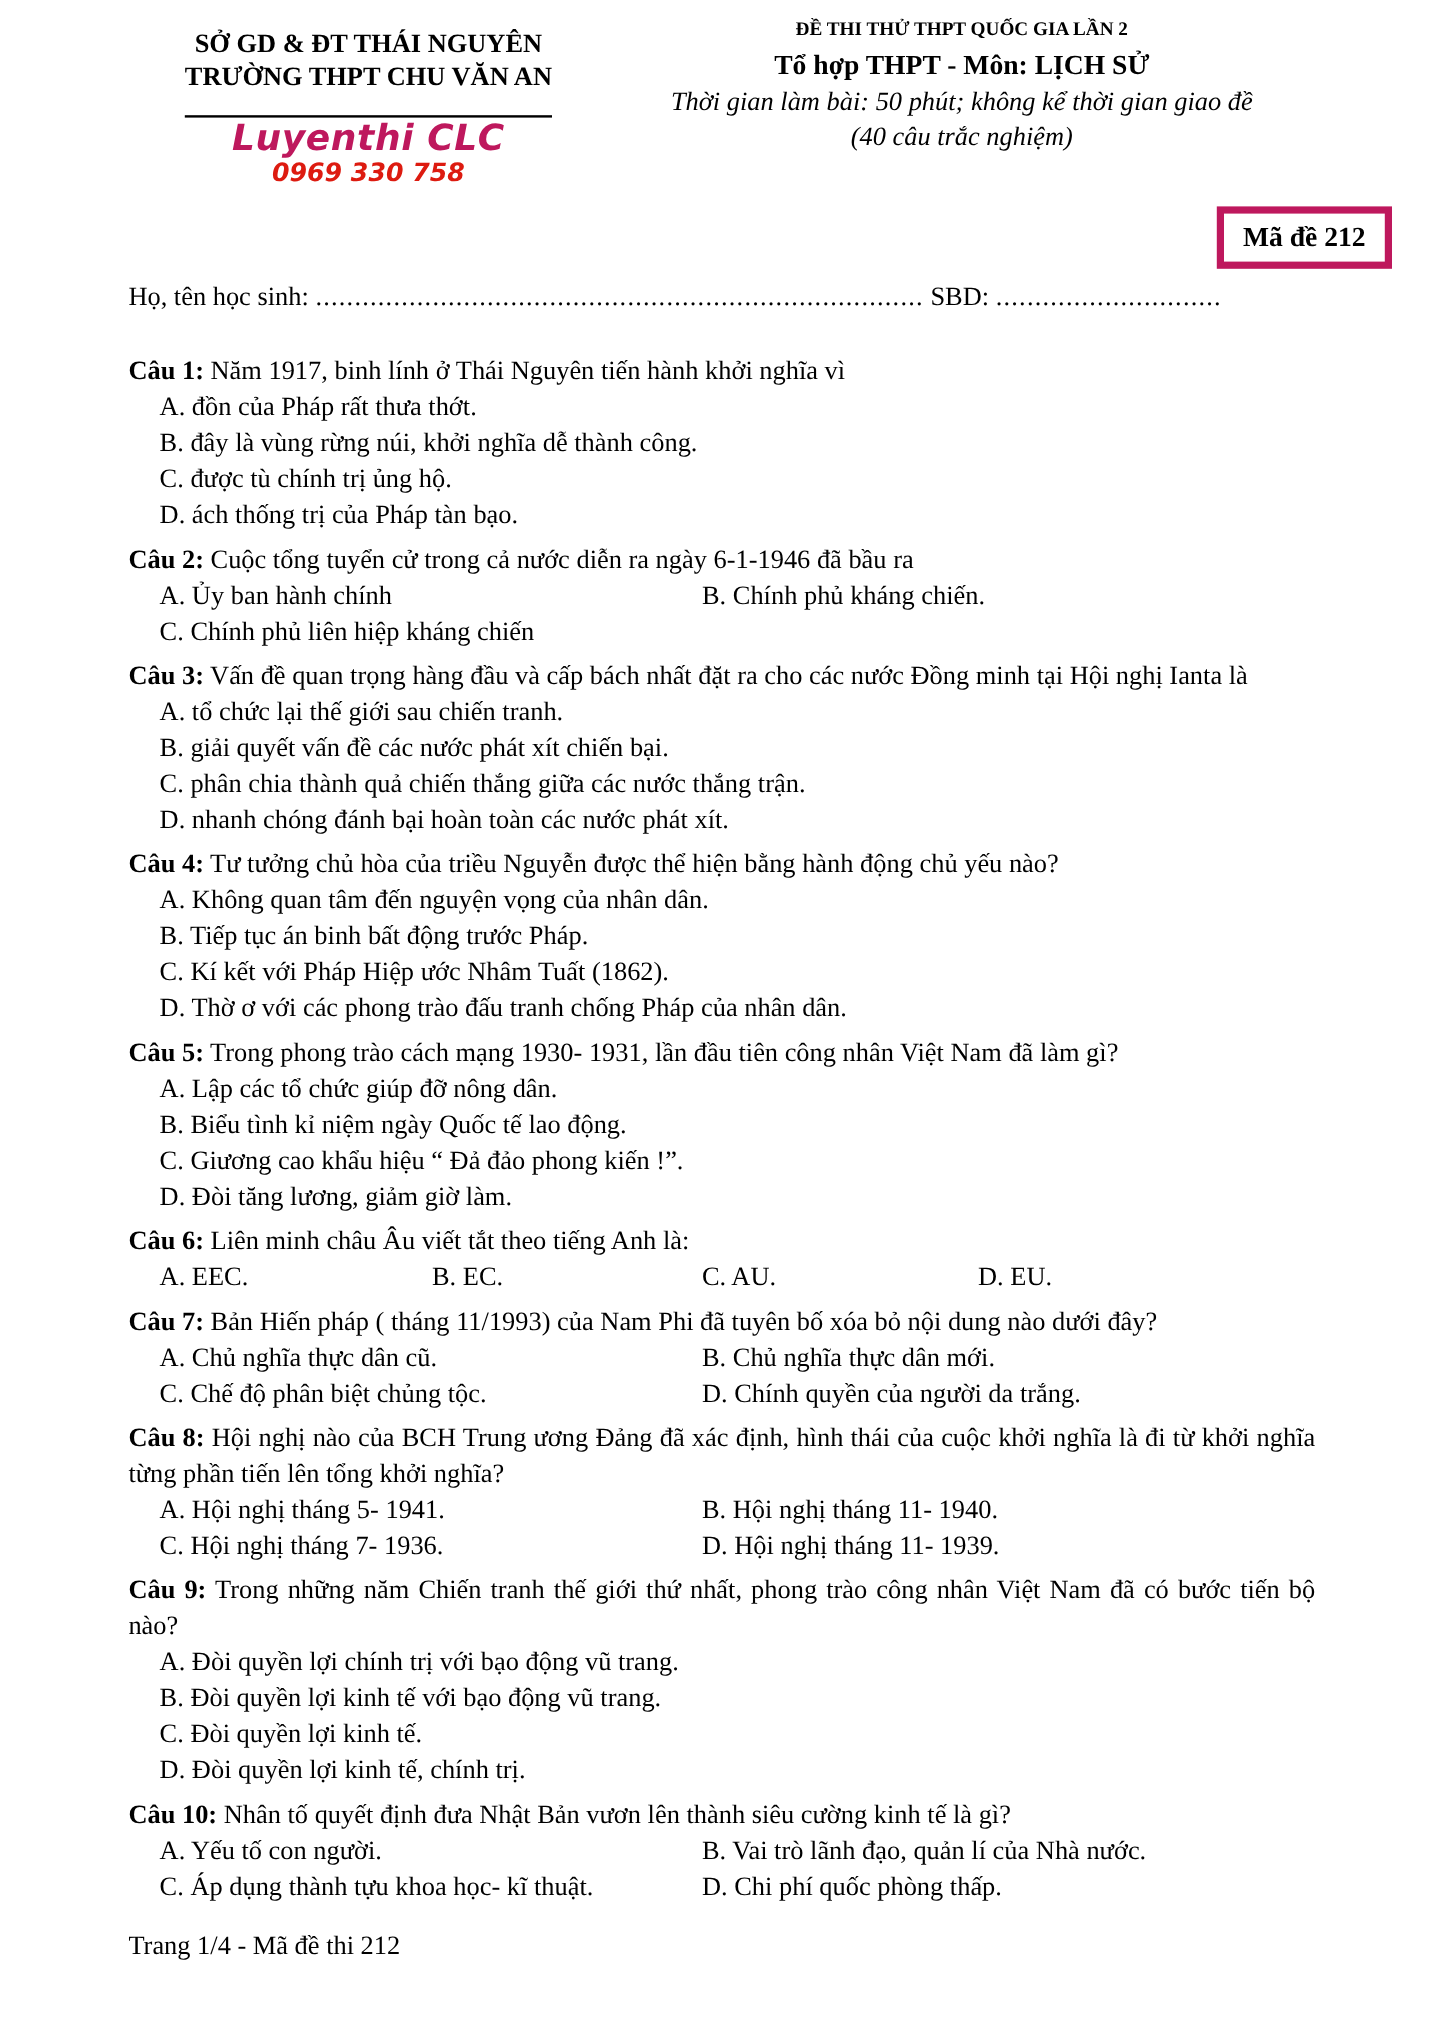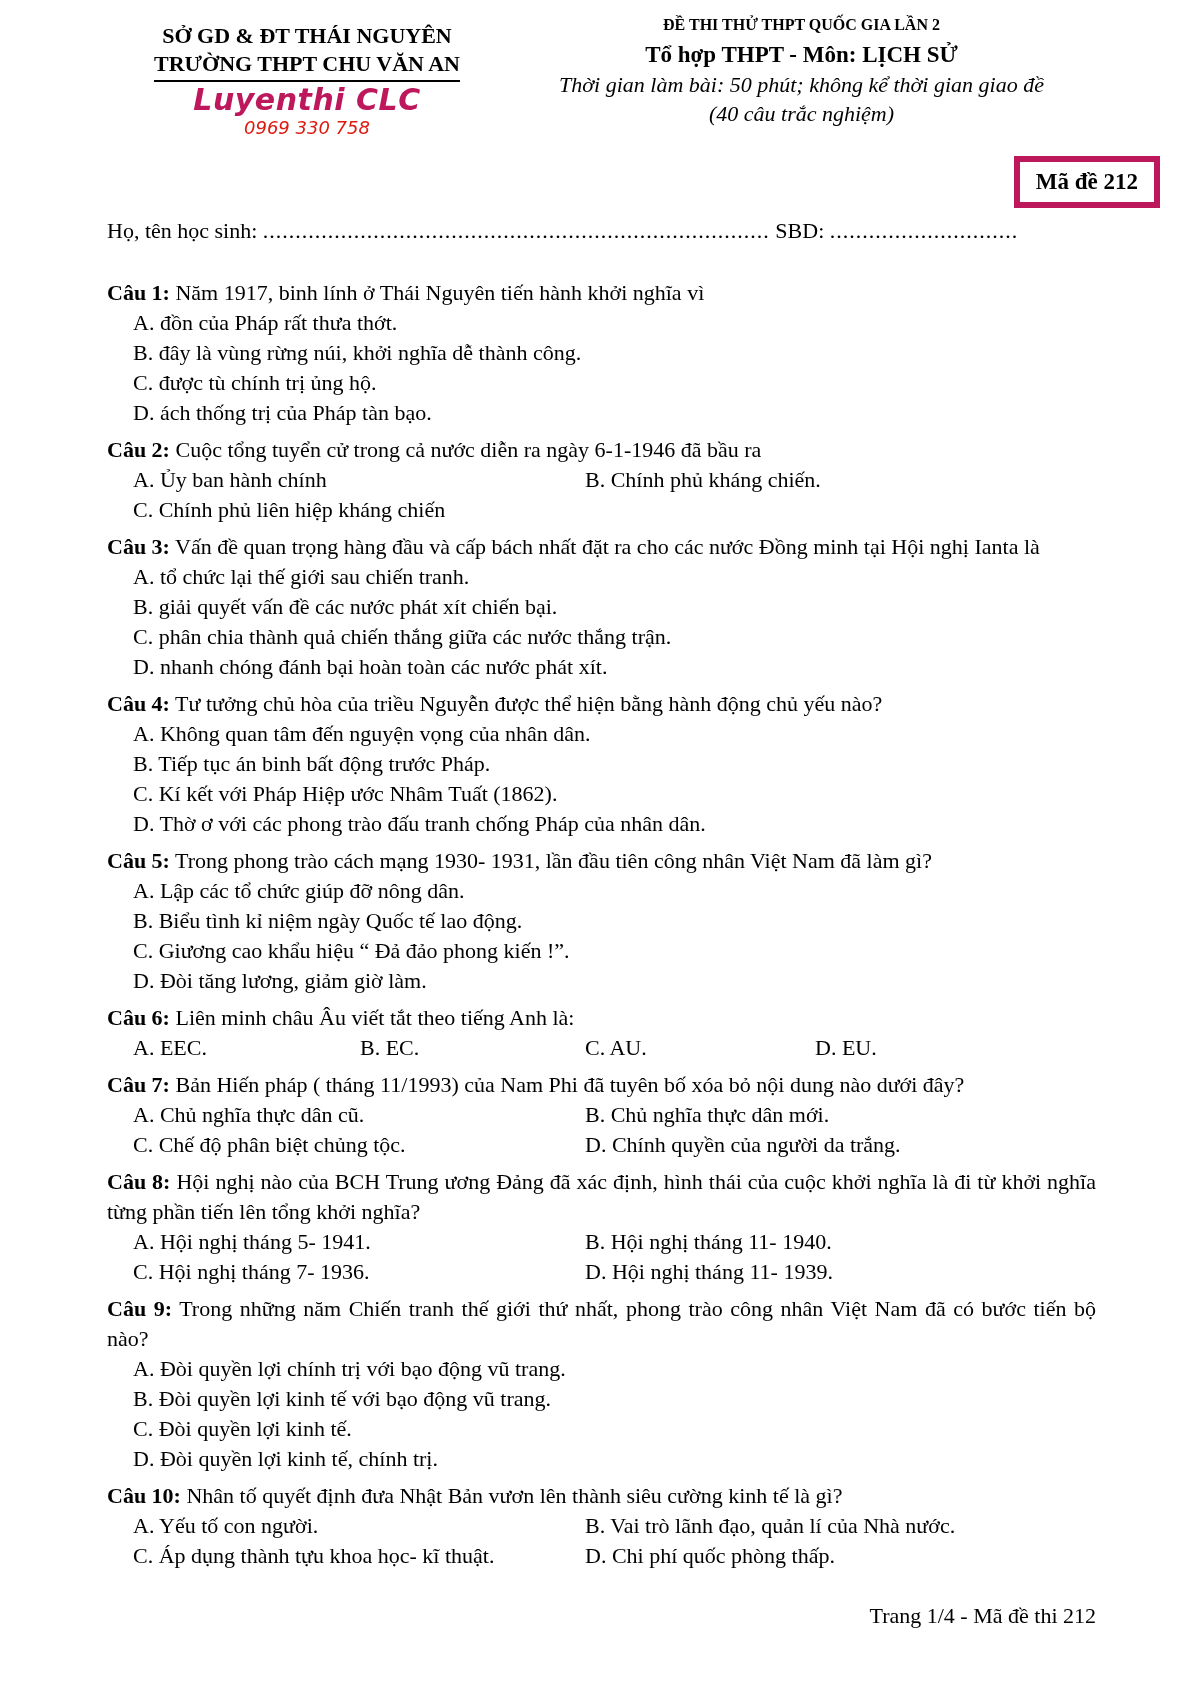--- a/index.html
+++ b/index.html
@@ -9,31 +9,31 @@
     color:#000;
     -webkit-font-smoothing:antialiased;
   }
   .page{padding:10px 104px 0 107px;position:relative;}
 
   
   .header{display:flex;align-items:flex-start;}
   .header-left{width:400px;text-align:center;flex:none;}
   .dept{font-weight:bold;font-size:22px;line-height:28px;white-space:nowrap;margin-top:12px;}
   .school{font-weight:bold;font-size:22px;line-height:28px;white-space:nowrap;
-          display:inline-block;border-bottom:2px solid #000;padding-bottom:2px;}
+          display:inline-block;border-bottom:2px solid #000;padding-bottom:18px;}
   .logo{margin-top:2px;}
   .logo-text{
     font-family:"DejaVu Sans", sans-serif;
     font-weight:bold;font-style:italic;
     font-size:30px;line-height:32px;letter-spacing:.5px;
   }
   .logo-phone{
     font-family:"DejaVu Sans", sans-serif;
-    font-weight:normal;font-style:italic;
-    font-size:18px;line-height:24px;
+    font-weight:bold;font-style:italic;
+    font-size:21px;line-height:24px;
   }
   .header-right{flex:1;text-align:center;}
   .exam-title{font-weight:bold;font-size:16px;line-height:30px;white-space:nowrap;}
   .exam-subject{font-weight:bold;font-size:23px;line-height:30px;}
   .exam-duration{font-style:italic;font-size:22px;line-height:29px;}
   .exam-count{font-style:italic;font-size:22px;line-height:29px;}
 
   
   .code-row{text-align:right;margin:16px -64px 0 0;}
   .code-box{
@@ -54,21 +54,21 @@
   .question{margin-bottom:7px;}
   .stem{font-size:22px;line-height:30px;text-align:justify;}
   .qlabel{font-weight:bold;}
   .options{margin-left:26px;font-size:22px;line-height:30px;}
   .options.stack .option{display:block;}
   .options.two-col{display:grid;grid-template-columns:452px 1fr;}
   .options.four-col{display:grid;grid-template-columns:227px 225px 230px 1fr;}
 
   
   .footer{
-    text-align:right;font-size:22px;line-height:30px;margin-top:30px;
+    text-align:left;font-size:22px;line-height:30px;margin-top:19px;
   }
 </style>
 </head>
 <body>
 
 <div class="page">
 
   <div class="header">
     <div class="header-left">
       <div class="dept">SỞ GD &amp; ĐT THÁI NGUYÊN</div>

